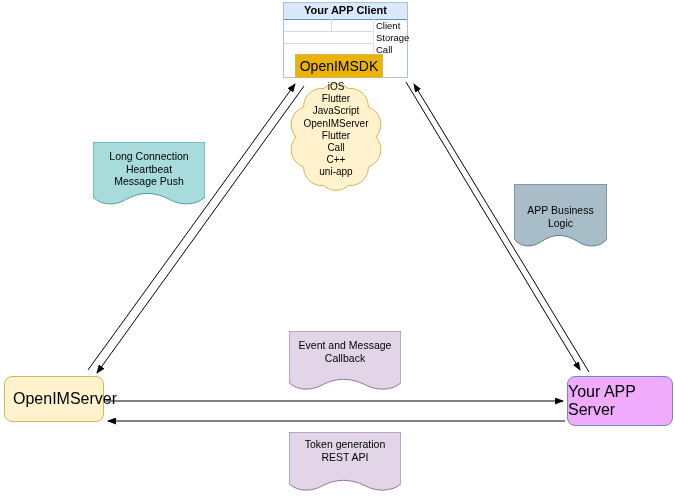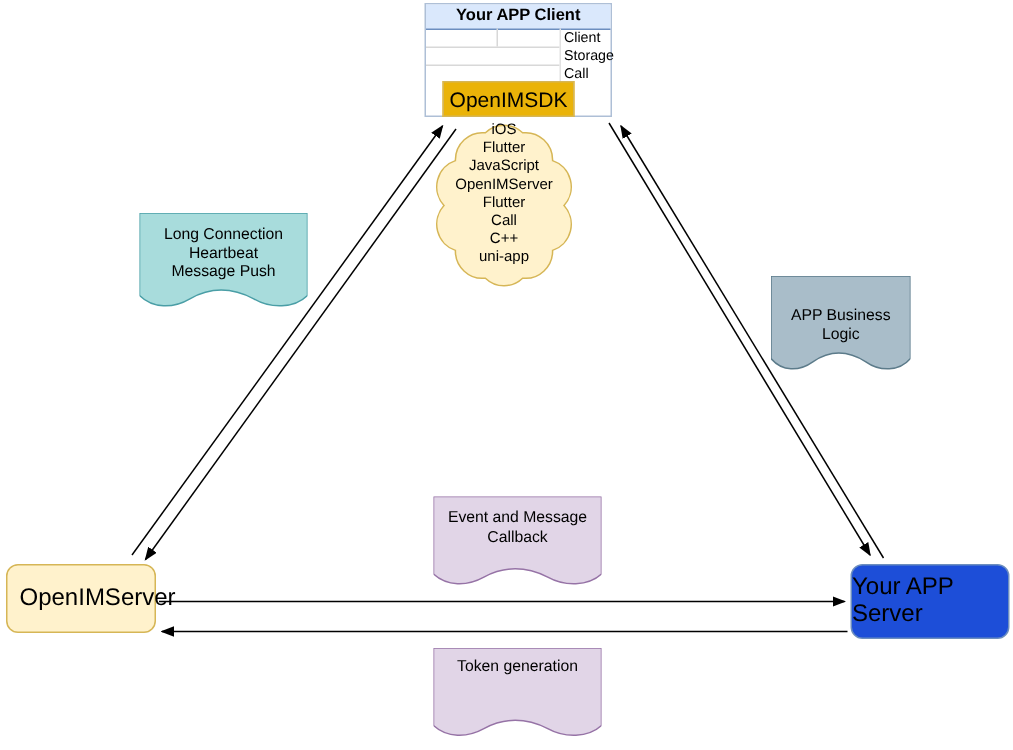--- a/index.html
+++ b/index.html
@@ -44,21 +44,21 @@
   .banner-event .banner-text { top:8px; }
   .banner-account { left:289px; top:432px; width:112px; height:62px; }
   .banner-account .banner-text { top:6px; }
 
   
   .server-box { position:absolute; box-sizing:border-box; border-radius:8px;
     font-size:16px; display:flex; align-items:center; }
   .openim-server { left:4px; top:376px; width:100px; height:46px;
     background:#fff2cc; border:1px solid #d6b656; padding-left:8px; }
   .app-server { left:567px; top:376px; width:106px; height:50px;
-    background:#1d4ed8; border:1px solid #6c8ebf; justify-content:center; }
+    background:#f0abfc; border:1px solid #6c8ebf; justify-content:center; }
 </style>
 </head>
 <body>
 
 <div class="canvas">
 
   <svg id="connectors">
     <defs>
       <marker id="arrowhead" markerWidth="9" markerHeight="7" refX="8" refY="3.5" orient="auto">
         <path d="M0 0 L9 3.5 L0 7 Z" fill="#000"></path>
@@ -131,20 +131,21 @@
       <span>Callback</span>
     </div>
   </div>
 
   <div class="banner banner-account">
     <svg viewBox="0 0 100 60" preserveAspectRatio="none">
       <path d="M0 0 H100 V50 C92 58 78 58 68 52 C55 45 42 45 30 52 C20 58 8 58 0 50 Z" stroke-width="1" vector-effect="non-scaling-stroke" fill="#e1d5e7" stroke="#9673a6"></path>
     </svg>
     <div class="banner-text">
       <span>Token generation</span>
+      <span>REST API</span>
     </div>
   </div>
 
   <div class="server-box openim-server">
     <span>OpenIMServer</span>
   </div>
   <div class="server-box app-server">
     <span>Your APP Server</span>
   </div>
 

